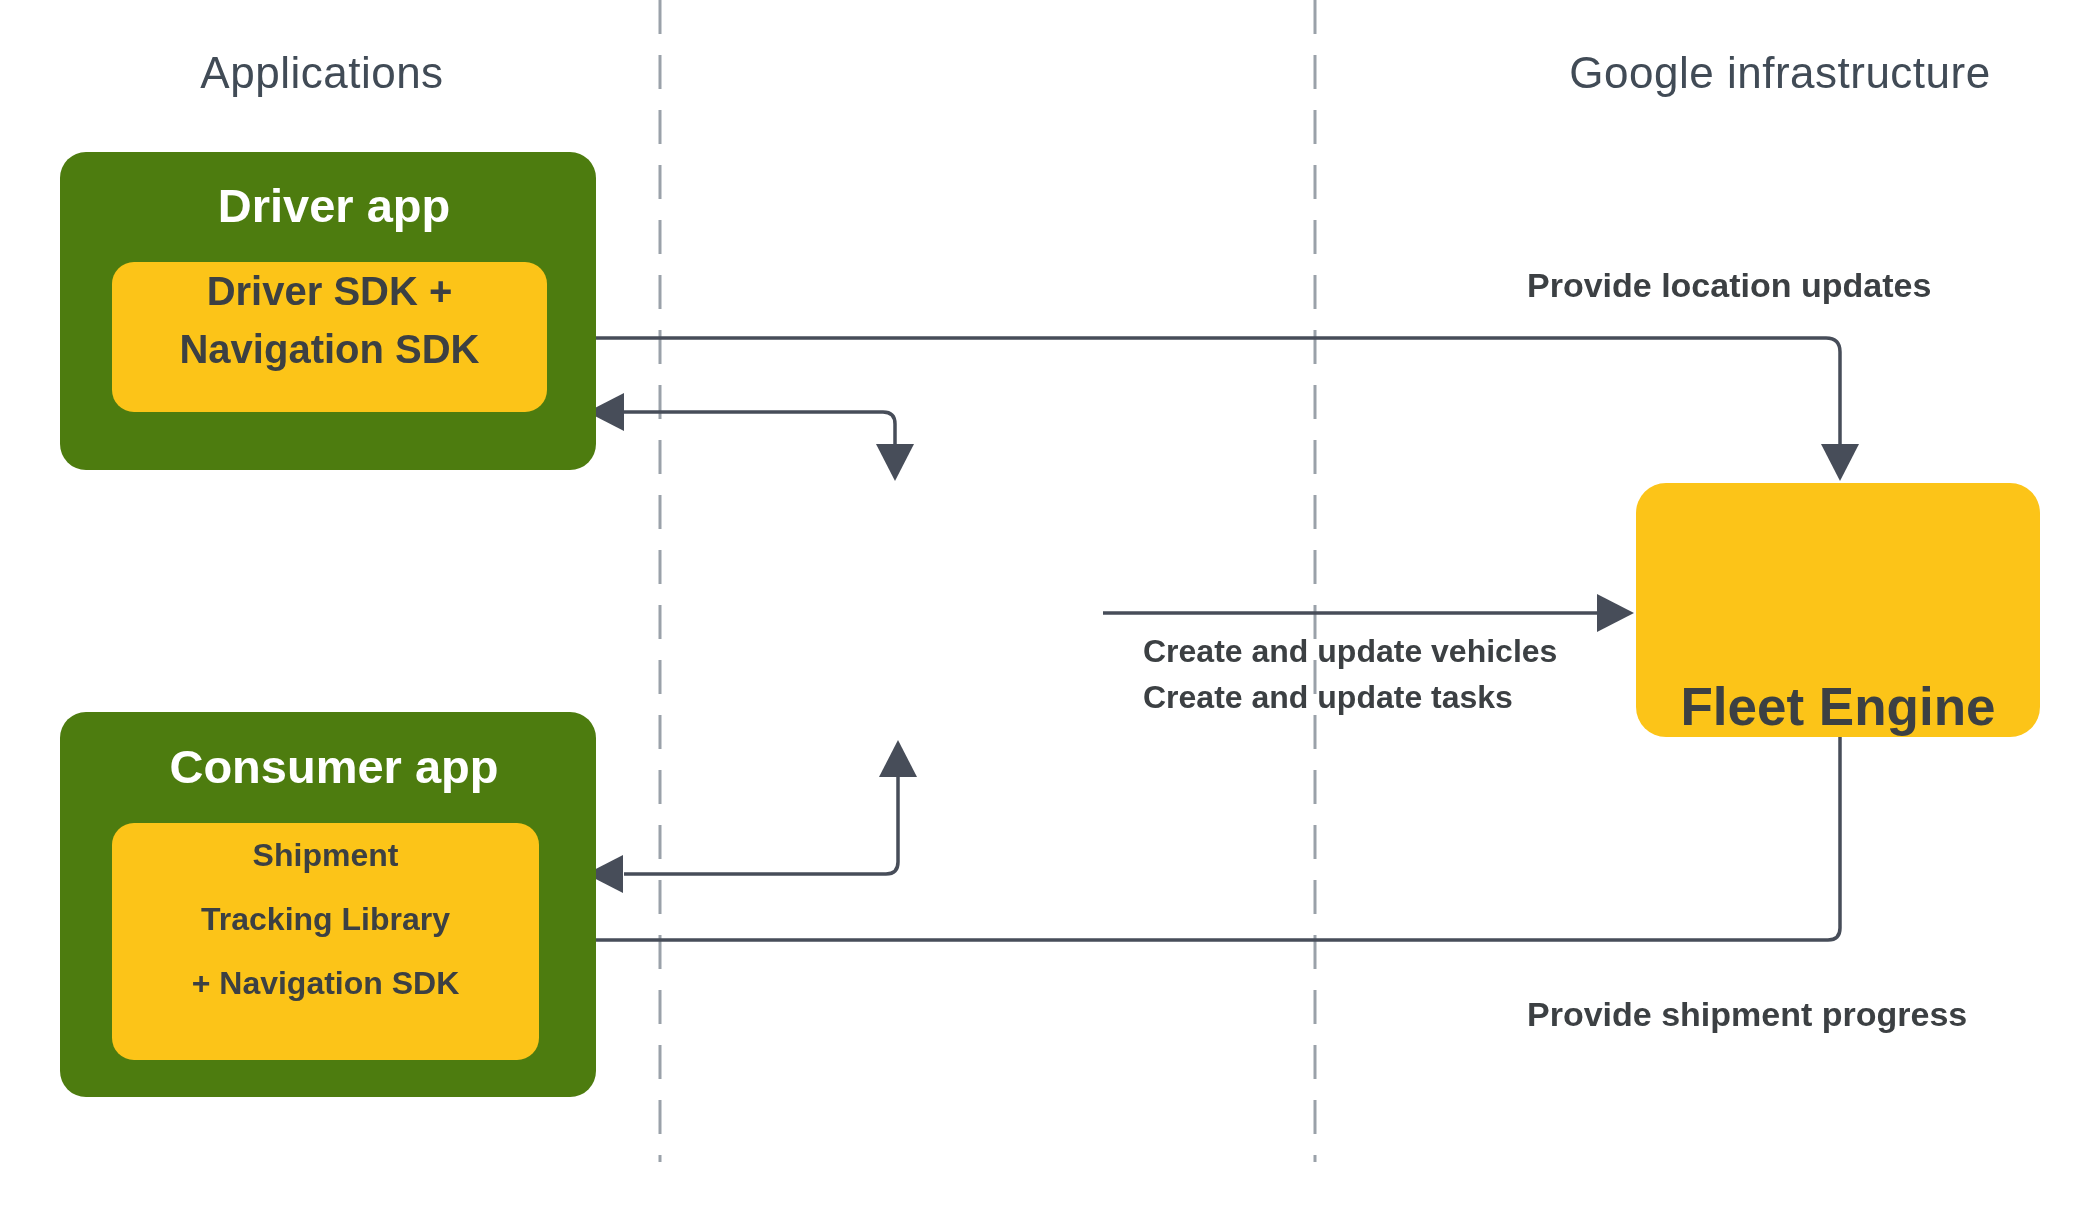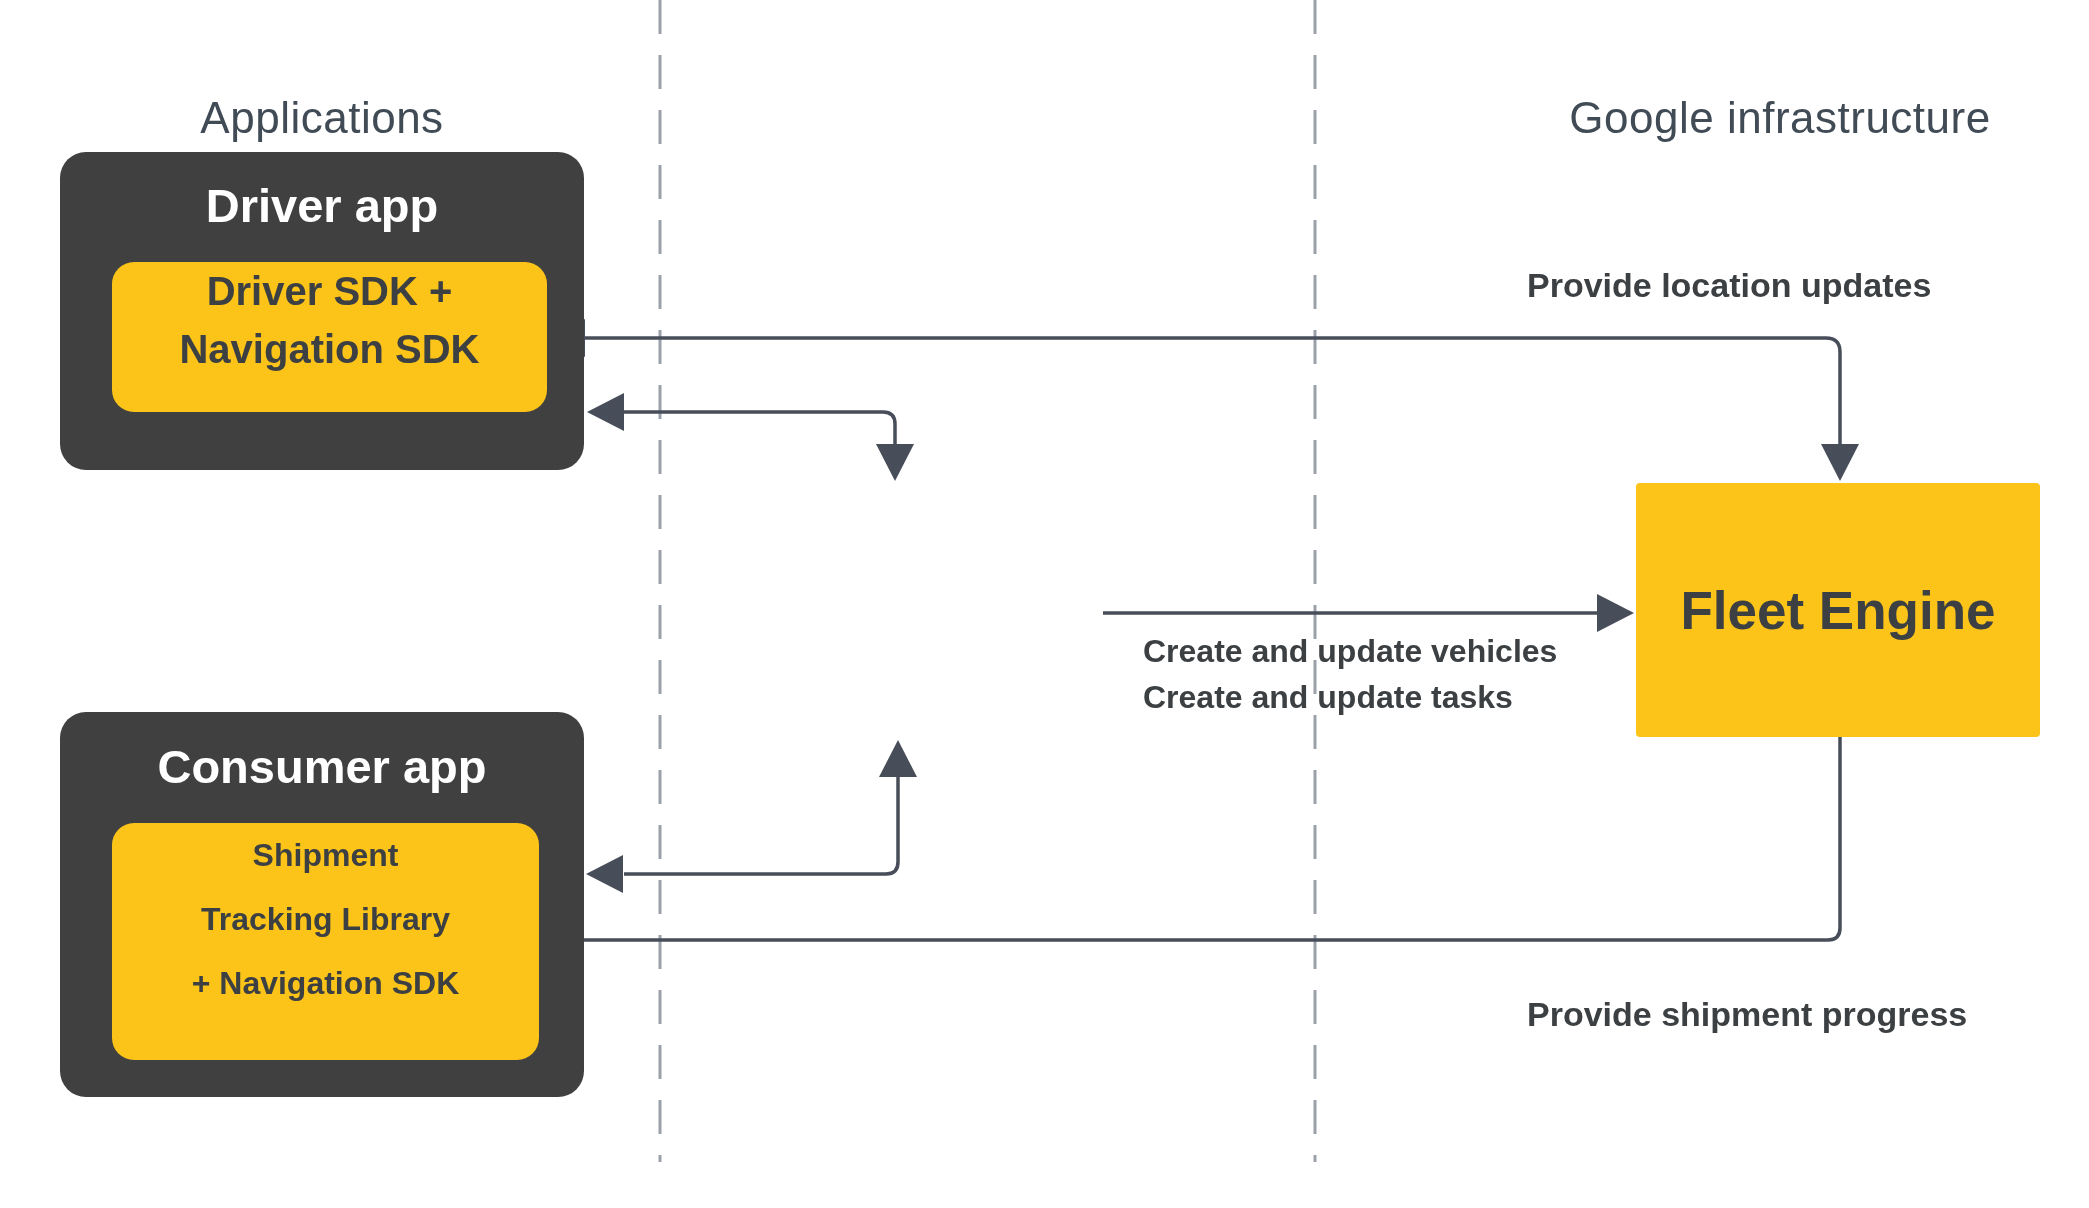--- a/index.html
+++ b/index.html
@@ -16,30 +16,30 @@
   .col-header {
     position: absolute;
     top: 48px;
     width: 520px;
     text-align: center;
     font-size: 44px;
     font-weight: 400;
     color: #414b56;
     letter-spacing: 0.5px;
     white-space: nowrap;
-    margin-top: 45px;
   }
   #hdr-apps   { left: 62px; }
   #hdr-yours  { left: 675px; }
   #hdr-google { left: 1520px; }
 
   .blue-box {
     position: absolute;
-    background: #404040;
+    background: #4d7c0f;
     border-radius: 26px;
+    padding-left: 12px;
   }
   .blue-title {
     color: #ffffff;
     font-weight: 700;
     text-align: center;
     display: flex;
     align-items: center;
     justify-content: center;
     white-space: nowrap;
   }
@@ -68,22 +68,22 @@
     left: 700px; top: 486px; width: 403px; height: 251px;
     display: flex; align-items: center; justify-content: center;
   }
   #your-server .server-label {
     color: #ffffff; font-size: 47px; font-weight: 700; white-space: nowrap;
   }
 
   #fleet-engine {
     position: absolute;
     left: 1636px; top: 483px; width: 404px; height: 254px;
-    background: #fcc418; border-radius: 4px;
-    display: flex; align-items: center; justify-content: center;
+    background: #fcc418; border-radius: 30px;
+    display: flex; align-items: flex-end; justify-content: center;
   }
   #fleet-engine .fleet-label {
     color: #3c4043; font-size: 53px; font-weight: 700; white-space: nowrap;
   }
 
   .edge-label {
     position: absolute;
     color: #3c4043;
     font-weight: 700;
     white-space: nowrap;

